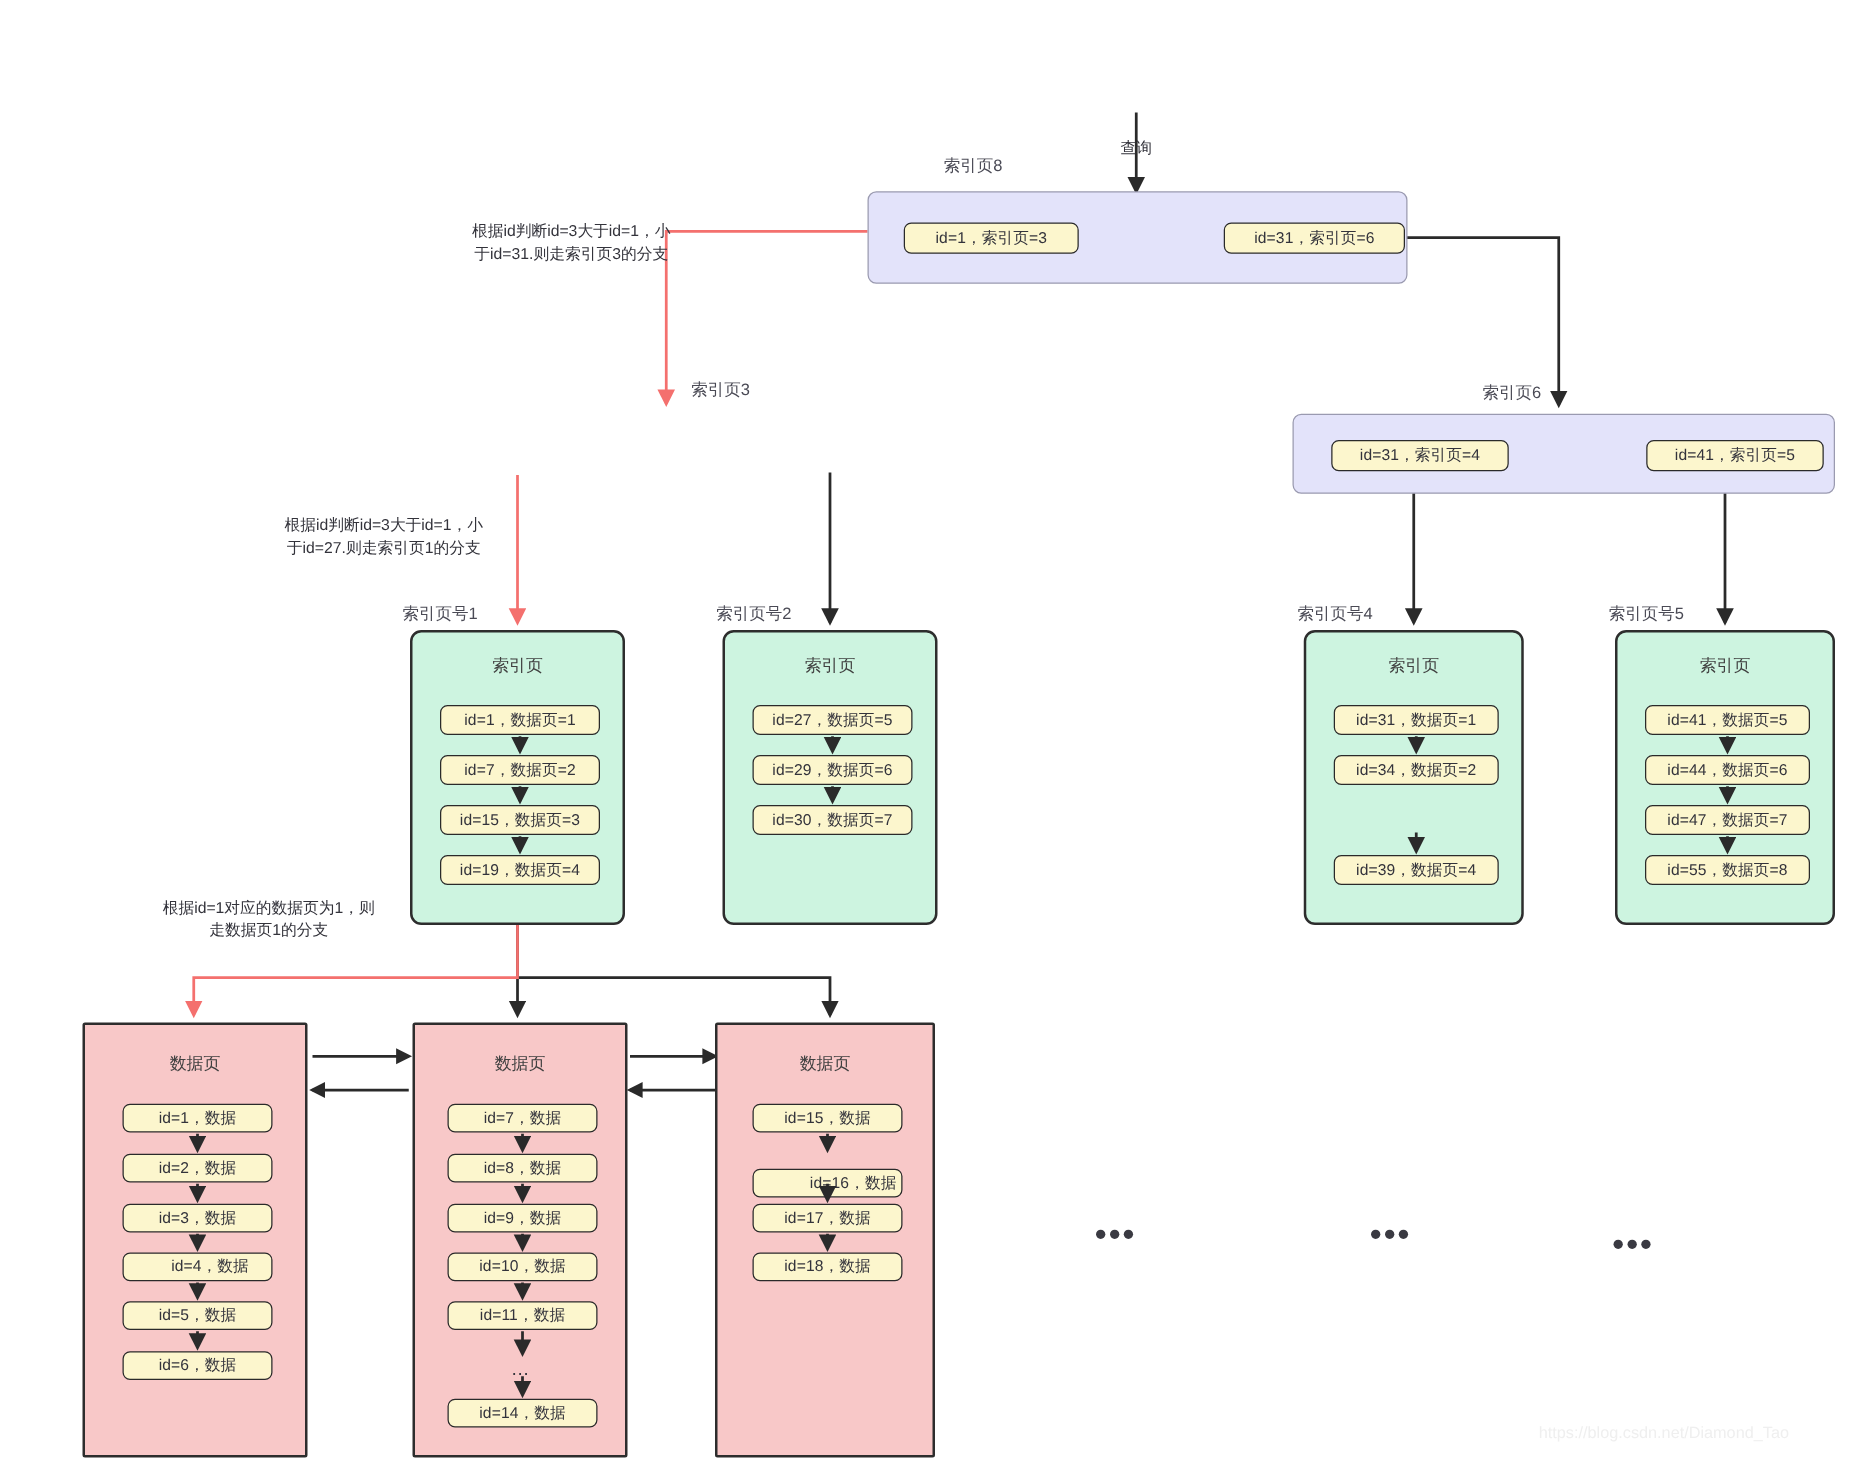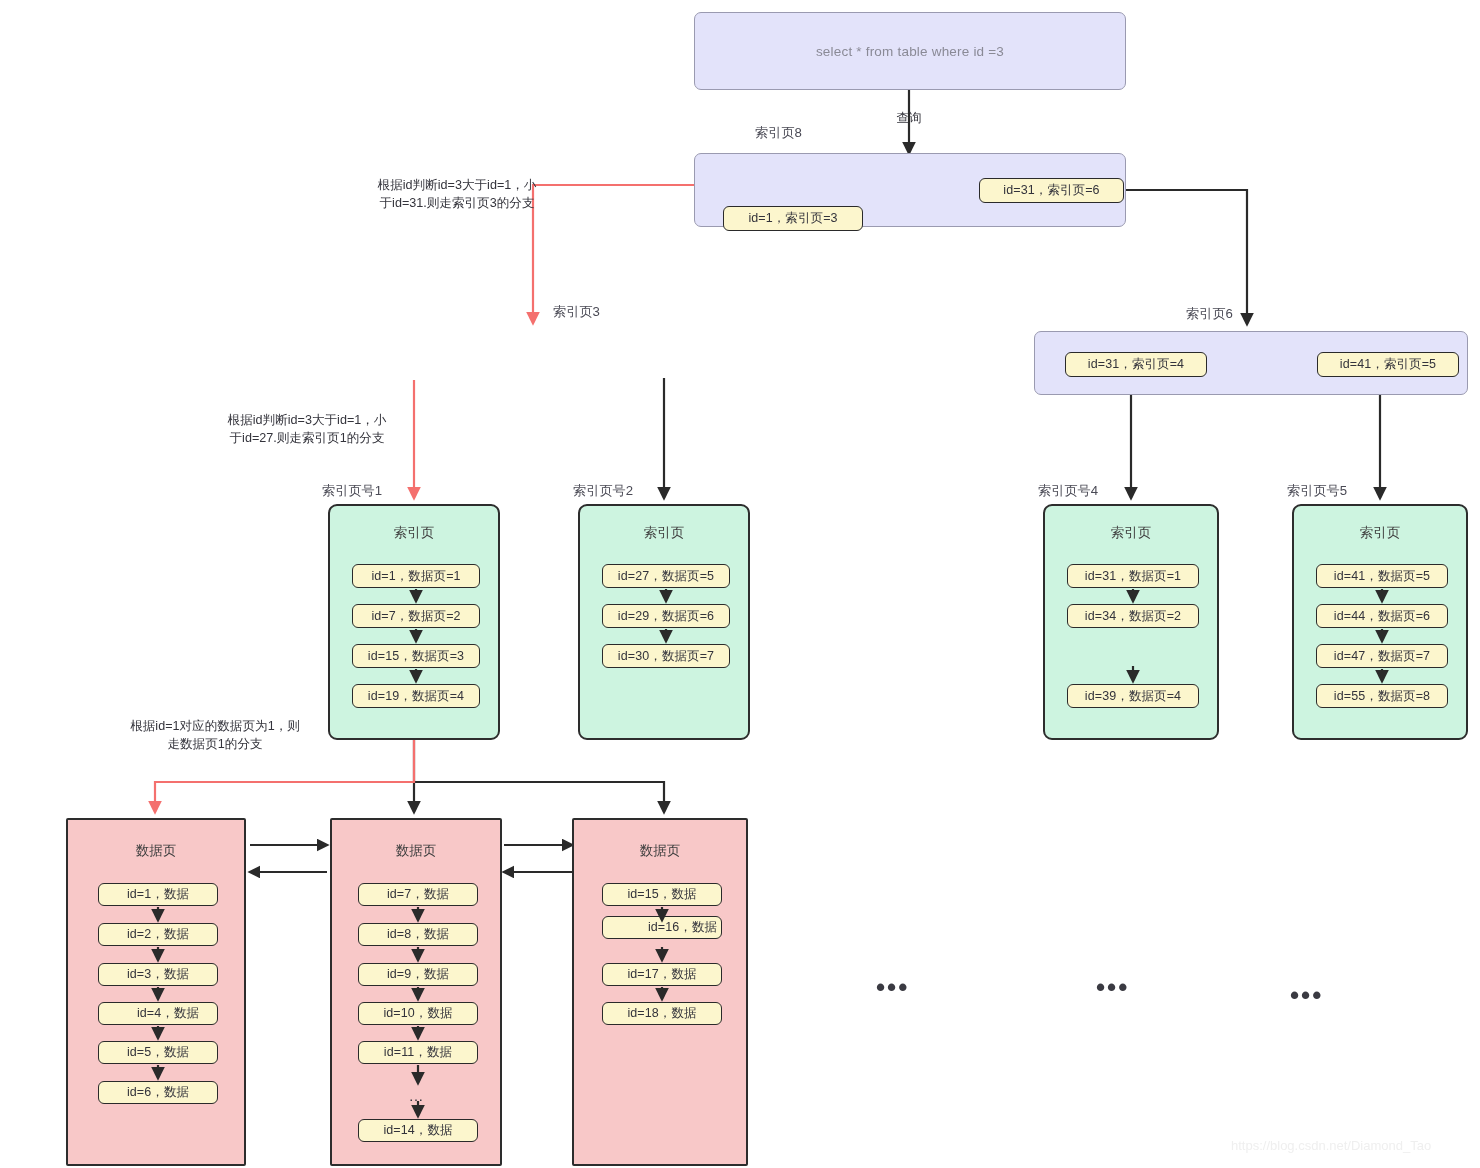--- a/index.html
+++ b/index.html
@@ -150,28 +150,25 @@
     </g>
 
     <g fill="none" stroke="#2a2a2a" stroke-width="2.2">
       <path d="M250,845 L327,845" marker-end="url(#ahS)"></path>
       <path d="M327,872 L250,872" marker-end="url(#ahS)"></path>
       <path d="M504,845 L572,845" marker-end="url(#ahS)"></path>
       <path d="M572,872 L504,872" marker-end="url(#ahS)"></path>
     </g>
   </svg>
 
-  <div class="box qbox" style="left:694px;top:12px;width:432px;height:78px;">
-    <span>select * from table where id =3</span>
-  </div>
   <div class="edge-label" style="left:884px;top:110px;width:50px;">查询</div>
 
   <div class="node-label" style="left:755px;top:124px;">索引页8</div>
   <div class="box idxnode" style="left:694px;top:153px;width:432px;height:74px;">
-    <div class="key" style="left:28px;top:24px;width:140px;height:25px;margin-top:28px;">id=1，索引页=3</div>
+    <div class="key" style="left:28px;top:24px;width:140px;height:25px;">id=1，索引页=3</div>
     <div class="key" style="left:284px;top:24px;width:145px;height:25px;">id=31，索引页=6</div>
   </div>
 
   <div class="caption" style="left:374px;top:177px;width:166px;">根据id判断id=3大于id=1，小于id=31.则走索引页3的分支</div>
 
   <div class="node-label" style="left:553px;top:303px;">索引页3</div>
 
   <div class="node-label" style="left:1186px;top:305px;">索引页6</div>
   <div class="box idxnode" style="left:1034px;top:331px;width:434px;height:64px;">
     <div class="key" style="left:30px;top:20px;width:142px;height:25px;">id=31，索引页=4</div>
@@ -278,21 +275,21 @@
         <path d="M86,206 L86,218"></path>
           <path d="M86,245 L86,263"></path>
           <path d="M86,281 L86,296"></path>
       </g>
     </svg>
   </div>
 
   <div class="box datapage" style="left:572px;top:818px;width:176px;height:348px;">
     <div class="page-title" style="top:22px;">数据页</div>
     <div class="key" style="left:28px;top:63px;width:120px;height:23px;">id=15，数据</div>
-    <div class="key" style="left:28px;top:96px;width:120px;height:23px;padding-left:41px;">id=16，数据</div>
+    <div class="key" style="left:28px;top:115px;width:120px;height:23px;padding-left:41px;">id=16，数据</div>
     <div class="key" style="left:28px;top:143px;width:120px;height:23px;">id=17，数据</div>
     <div class="key" style="left:28px;top:182px;width:120px;height:23px;">id=18，数据</div>
     <svg width="176" height="348" style="position:absolute;left:0;top:0;">
       <g fill="none" stroke="#2a2a2a" stroke-width="2.2" marker-end="url(#ahB)">
         <path d="M88,87 L88,100"></path>
           <path d="M88,127 L88,140"></path>
           <path d="M88,167 L88,179"></path>
       </g>
     </svg>
   </div>

